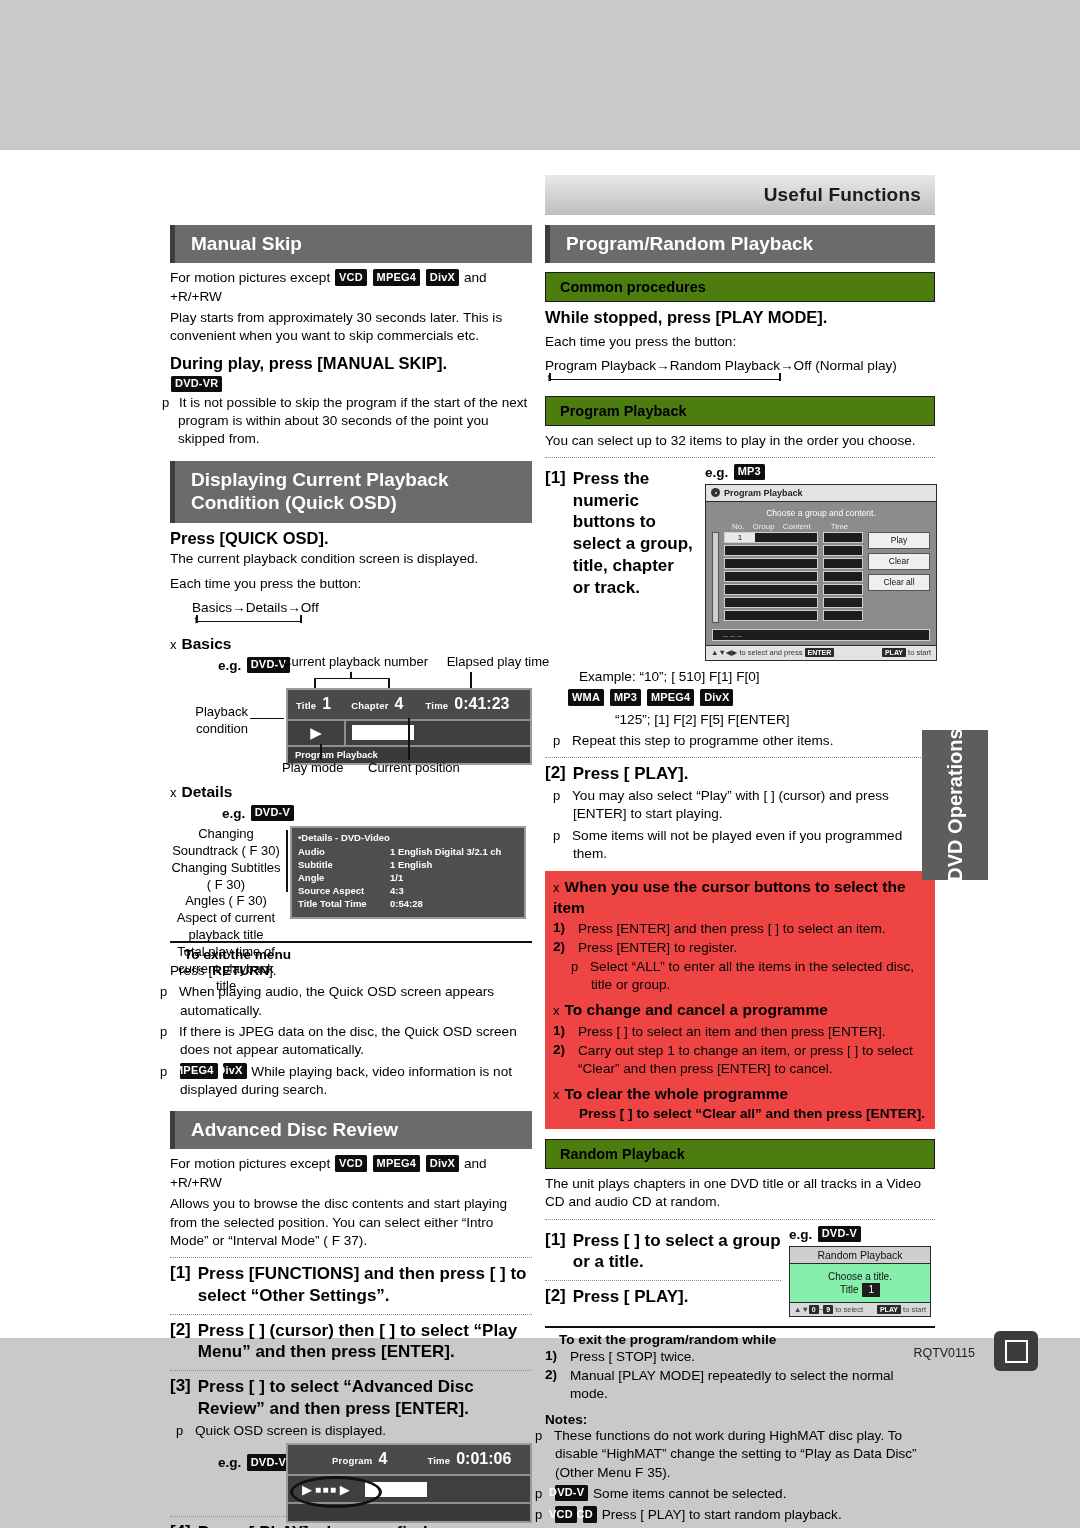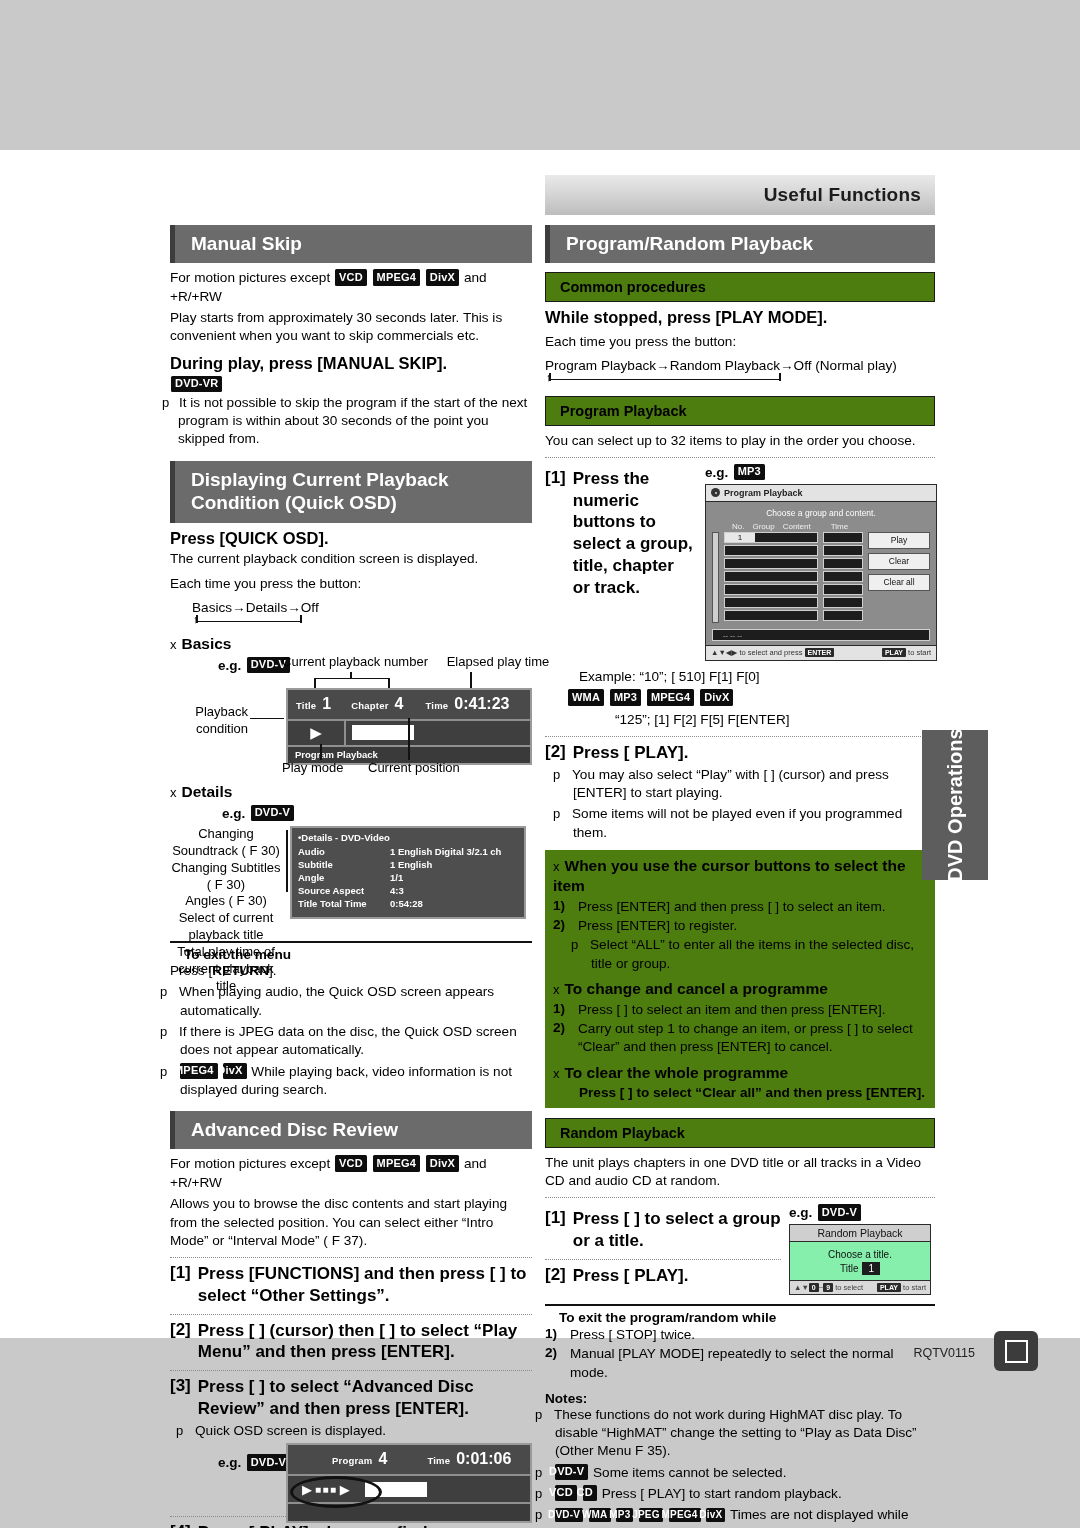--- a/index.html
+++ b/index.html
@@ -67,21 +67,21 @@
   .step{display:flex;gap:7px;margin:5px 0 2px 0;}
   .step .num{font-size:17px;font-weight:bold;white-space:nowrap;}
   .step .txt{font-size:17px;font-weight:bold;line-height:1.28;}
   .ol-row{display:flex;gap:9px;margin:1px 0;}
   .ol-row .n{font-size:13.6px;font-weight:bold;width:16px;flex:none;}
   .ol-row .t{font-size:13.6px;font-weight:normal;line-height:1.33;}
 
   .xhead{font-size:15.5px;font-weight:bold;line-height:1.3;margin:6px 0 2px 0;}
   .xhead .x{font-weight:normal;font-size:13px;padding-right:5px;}
 
-  .grayblock{background:#4d7c0f;padding:6px 10px 8px 8px;margin:8px 0 0 0;}
+  .grayblock{background:#ef4444;padding:6px 10px 8px 8px;margin:8px 0 0 0;}
 
   
   .cycle{margin:6px 0 6px 0;}
   .cycle .line{font-size:13.6px;white-space:nowrap;}
   .cycle .loop{position:relative;height:13px;}
   .cycle .loop .lbar{
     position:absolute;left:4px;top:6px;height:1.6px;background:#111;
   }
   .cycle .loop .lup{
     position:absolute;left:4px;top:0;width:1.6px;height:8px;background:#111;
@@ -309,21 +309,21 @@
     </div>
     <div style="position:relative;height:128px">
       <div style="position:absolute;left:52px;top:0">
         <span class="eg">e.g.</span>
         <span class="tag">DVD-V</span>
       </div>
       <div style="position:absolute;left:0;top:22px;width:112px;text-align:right">
         <div class="cal">Changing Soundtrack ( F 30)</div>
         <div class="cal">Changing Subtitles ( F 30)</div>
         <div class="cal">Angles ( F 30)</div>
-        <div class="cal">Select of current playback title</div>
+        <div class="cal">Aspect of current playback title</div>
         <div class="cal">Total play time of current playback title</div>
       </div>
       <div class="vleader" style="position:absolute;left:116px;top:26px;height:62px"></div>
       <div class="osd-details" style="position:absolute;left:120px;top:22px">
         <div class="t">•<span>Details - DVD-Video</span></div>
         <table>
           <tbody>
               <tr>
                 <td class="k">Audio</td>
                 <td>1 English  Digital 3/2.1 ch</td>
@@ -525,20 +525,23 @@
     </div>
 
     <p class="body" style="margin-top:7px;padding-left:34px">Example: “10”;  [ 510] F[1] F[0]</p>
     <p class="body" style="padding-left:22px">
       <span class="tag">WMA</span>
       <span class="tag">MP3</span>
       <span class="tag">MPEG4</span>
       <span class="tag">DivX</span>
     </p>
     <p class="body" style="padding-left:70px">“125”; [1] F[2] F[5] F[ENTER]</p>
+    <p class="body" style="padding-left:28px;text-indent:-10px">
+      <span class="bul">p</span><span>Repeat this step to programme other items.</span>
+    </p>
 
     <div class="dotrule"></div>
     <div class="step">
       <span class="num">[2]</span>
       <span class="txt">Press [  PLAY].</span>
     </div>
     <p class="body" style="padding-left:28px;text-indent:-10px">
       <span class="bul">p</span><span>You may also select “Play” with [   ] (cursor) and press [ENTER] to start playing.</span>
     </p>
     <p class="body" style="padding-left:28px;text-indent:-10px">

